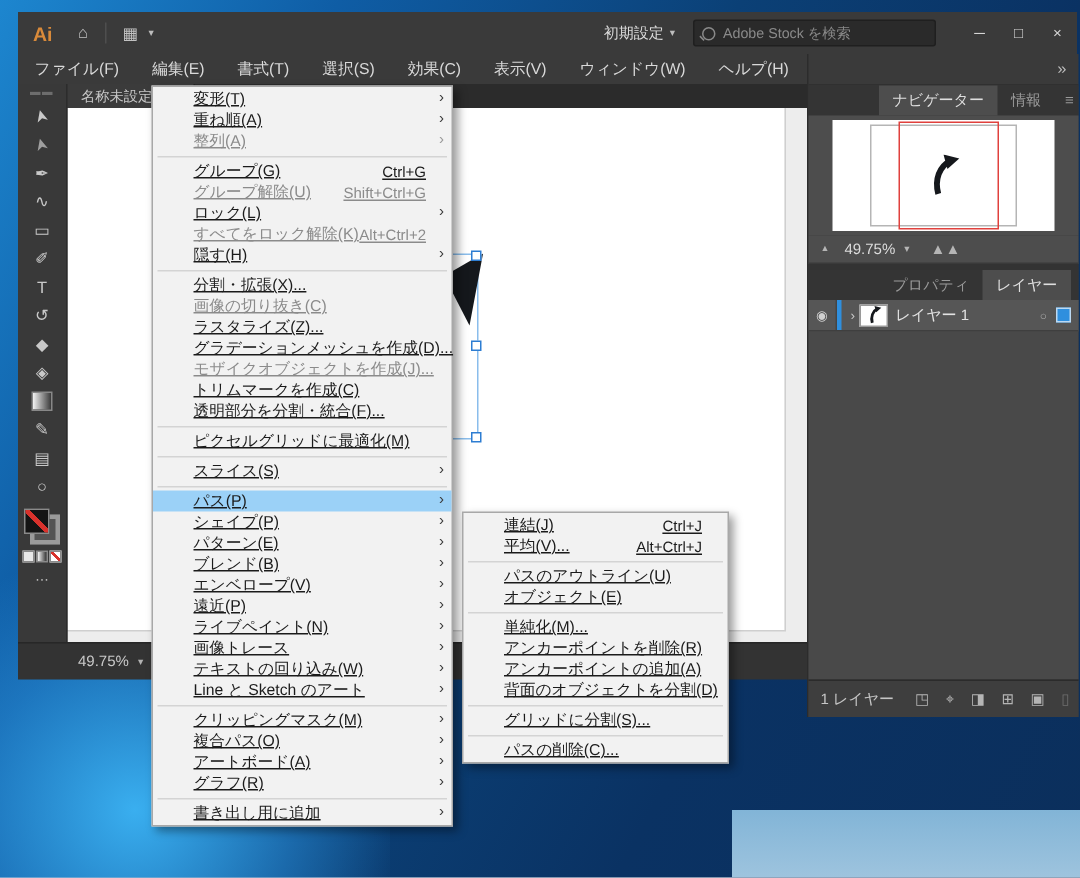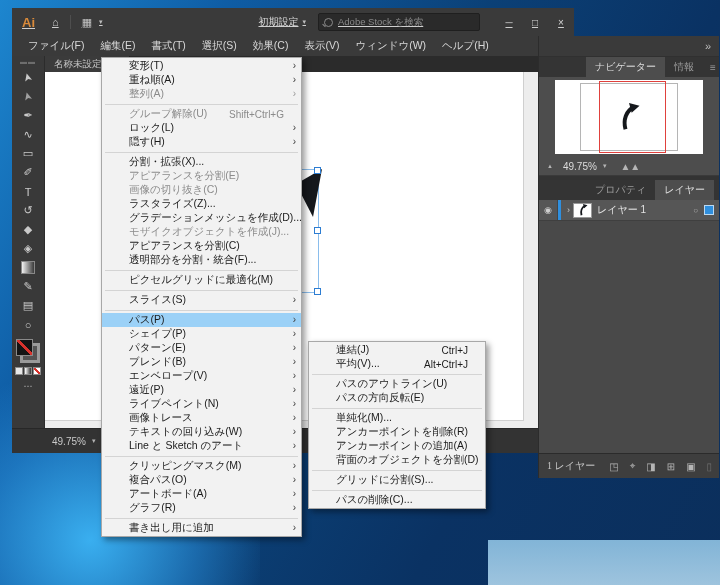--- a/index.html
+++ b/index.html
@@ -5,40 +5,40 @@
   html,body{margin:0;padding:0;}
   body{width:720px;height:585px;font-family:"Liberation Sans","DejaVu Sans",sans-serif;overflow:hidden;}
   #screen{position:relative;width:720px;height:585px;overflow:hidden;
     background:linear-gradient(118deg,#1d86cf 0%,#0f5da5 22%,#0b4076 48%,#0a3263 70%,#0b2f5c 100%);}
   #screen::before{content:"";position:absolute;left:-80px;bottom:-120px;width:340px;height:330px;
     background:radial-gradient(circle,rgba(60,180,245,.95) 0%,rgba(40,140,215,.55) 45%,rgba(30,110,190,0) 75%);}
   #screen::after{content:"";position:absolute;left:488px;top:540px;right:0;bottom:0;
     background:linear-gradient(180deg,#8fc3e4,#aed4ec);opacity:.9;}
 
   
-  .titlebar{position:absolute;left:12px;top:8px;width:562px;height:28px;background:#3a3a3a;
-    display:flex;align-items:center;color:#cfcfcf;z-index:5;text-decoration:underline;}
+  .titlebar{position:absolute;left:12px;top:8px;width:706px;height:28px;background:#3a3a3a;
+    display:flex;align-items:center;color:#cfcfcf;z-index:5;}
   .ai-logo{color:#d98a3a;font-weight:bold;font-size:13px;margin:0 10px 0 10px;}
   .tb-icon{color:#c2c2c2;font-size:11px;margin:0 7px;}
   .tb-sep{width:1px;height:14px;background:#4e4e4e;margin:0 4px;}
   .tb-right{margin-left:auto;display:flex;align-items:center;}
   .workspace{font-size:10px;color:#dcdcdc;margin-right:4px;margin-left:28px;}
   .chev{font-size:7px;color:#bdbdbd;margin-right:12px;}
   .searchbox{width:150px;height:16px;background:#2a2a2a;border:1px solid #1f1f1f;border-radius:2px;
     display:flex;align-items:center;padding:0 5px;margin-right:16px;}
   .mag{position:relative;width:7px;height:7px;border:1px solid #8a8a8a;border-radius:50%;margin-right:5px;flex:none;}
   .mag::after{content:"";position:absolute;left:-3px;top:6px;width:4px;height:1px;background:#8a8a8a;transform:rotate(45deg);}
   .search-ph{font-size:9.5px;color:#8a8a8a;white-space:nowrap;}
   .winbtns{display:flex;align-items:center;}
   .winbtn{width:26px;height:28px;display:flex;align-items:center;justify-content:center;
     font-size:10px;color:#d6d6d6;}
 
   .menubar{position:absolute;left:12px;top:36px;width:526px;height:20px;background:#3a3a3a;
     display:flex;align-items:stretch;z-index:5;}
-  .mb-item{display:flex;align-items:center;padding:0 0;font-size:10.5px;color:#d9d9d9;white-space:nowrap;margin-left:16px;}
+  .mb-item{display:flex;align-items:center;padding:0 11px;font-size:10.5px;color:#d9d9d9;white-space:nowrap;}
   .mb-item.active{background:#474747;outline:1px solid #6a6a6a;outline-offset:-1px;}
 
   
   .toolbar{position:absolute;left:12px;top:56px;width:32px;height:372px;background:#393939;
     border-right:1px solid #2c2c2c;display:flex;flex-direction:column;align-items:center;z-index:4;}
   .tb-grip{color:#6d6d6d;font-size:7px;letter-spacing:1px;margin:2px 0 3px;}
   .tool{width:22px;height:19px;display:flex;align-items:center;justify-content:center;
     color:#c9c9c9;font-size:11px;flex:none;}
   .tool .rot{display:inline-block;transform:rotate(-105deg);}
   .tool .hollow{color:#9f9f9f;}
@@ -100,33 +100,33 @@
   .layer-row{height:20px;background:#565656;display:flex;align-items:center;border-bottom:1px solid #3f3f3f;}
   .eye-cell{width:18px;display:flex;align-items:center;justify-content:center;color:#d0d0d0;
     font-size:9px;border-right:1px solid #454545;align-self:stretch;}
   .lr-bluebar{width:3px;align-self:stretch;background:#2f8fde;margin-right:3px;}
   .lr-exp{color:#c8c8c8;font-size:9px;margin:0 3px;}
   .lr-thumb{width:17px;height:13px;background:#fff;border:1px solid #9a9a9a;display:flex;
     align-items:center;justify-content:center;margin-right:5px;}
   .lr-label{font-size:10px;color:#e2e2e2;}
   .lr-target{margin-left:auto;color:#b0b0b0;font-size:8px;margin-right:6px;}
   .lr-sel{width:8px;height:8px;background:#2f8fde;margin-right:5px;border:1px solid #bcd9f2;}
-  .layers-foot{height:24px;background:#3e3e3e;border-top:1px solid #2b2b2b;display:flex;align-items:center;font-family:Liberation Serif, serif;}
+  .layers-foot{height:24px;background:#3e3e3e;border-top:1px solid #2b2b2b;display:flex;align-items:center;}
   .lf-count{font-size:10px;color:#c5c5c5;margin:0 10px 0 8px;white-space:nowrap;}
   .lf-icons{display:flex;align-items:center;gap:11px;margin-left:4px;}
   .lf-icons span{color:#b5b5b5;font-size:10px;}
   .lf-icons span.dim{color:#6f6f6f;}
 
   
   .menu{position:absolute;background:#f2f2f2;border:1px solid #a8a8a8;
     box-shadow:3px 3px 6px rgba(0,0,0,.4);padding:1px 0;}
   #object-menu{left:101px;top:57px;width:199px;z-index:50;}
   #path-submenu{left:308px;top:341px;width:176px;z-index:55;}
-  .menu-item{position:relative;display:flex;align-items:center;height:14px;
-    padding:0 4px 0 27px;font-size:10.5px;color:#1b1b1b;white-space:nowrap;}
+  .menu-item{position:relative;display:flex;align-items:flex-end;height:14px;
+    padding:0 4px 0 27px;font-size:10.5px;color:#1b1b1b;white-space:nowrap;text-decoration:underline;}
   .menu-item.highlighted{background:#9bd1f7;}
   .menu-item.disabled{color:#8b8b8b;}
   .mi-label{flex:none;}
   .mi-short{margin-left:auto;padding-right:13px;font-size:10px;}
   .mi-arrow{position:absolute;right:5px;top:50%;transform:translateY(-54%);font-size:10px;color:#3c3c3c;}
   .menu-item.disabled .mi-arrow{color:#9a9a9a;}
   .menu-sep{height:6px;position:relative;}
   .menu-sep::after{content:"";position:absolute;left:3px;right:3px;top:50%;border-top:1px solid #d4d4d4;}
 </style>
 </head>
@@ -326,53 +326,58 @@
       </div>
       <div class="menu-item">
         <span class="mi-label">重ね順(A)</span>
         <span class="mi-arrow">›</span>
       </div>
       <div class="menu-item disabled">
         <span class="mi-label">整列(A)</span>
         <span class="mi-arrow">›</span>
       </div>
       <div class="menu-sep"></div>
+      <div class="menu-item">
+        <span class="mi-label">グループ(G)</span>
+        <span class="mi-short">Ctrl+G</span>
+      </div>
       <div class="menu-item disabled">
         <span class="mi-label">グループ解除(U)</span>
         <span class="mi-short">Shift+Ctrl+G</span>
       </div>
       <div class="menu-item">
         <span class="mi-label">ロック(L)</span>
         <span class="mi-arrow">›</span>
       </div>
+      <div class="menu-item disabled">
+        <span class="mi-label">すべてをロック解除(K)</span>
+        <span class="mi-short">Alt+Ctrl+2</span>
+      </div>
       <div class="menu-item">
         <span class="mi-label">隠す(H)</span>
         <span class="mi-arrow">›</span>
       </div>
       <div class="menu-sep"></div>
       <div class="menu-item">
         <span class="mi-label">分割・拡張(X)...</span>
-      </div>
-      <div class="menu-item disabled">
-        <span class="mi-label">アピアランスを分割(E)</span>
       </div>
       <div class="menu-item disabled">
         <span class="mi-label">画像の切り抜き(C)</span>
       </div>
       <div class="menu-item">
         <span class="mi-label">ラスタライズ(Z)...</span>
       </div>
       <div class="menu-item">
         <span class="mi-label">グラデーションメッシュを作成(D)...</span>
       </div>
       <div class="menu-item disabled">
         <span class="mi-label">モザイクオブジェクトを作成(J)...</span>
       </div>
       <div class="menu-item">
-        <span class="mi-label">アピアランスを分割(C)</span>
+        <span class="mi-label">トリムマークを作成(C)</span>
       </div>
       <div class="menu-item">
         <span class="mi-label">透明部分を分割・統合(F)...</span>
       </div>
       <div class="menu-sep"></div>
       <div class="menu-item">
         <span class="mi-label">ピクセルグリッドに最適化(M)</span>
       </div>
       <div class="menu-sep"></div>
       <div class="menu-item">
@@ -450,21 +455,21 @@
       </div>
       <div class="menu-item">
         <span class="mi-label">平均(V)...</span>
         <span class="mi-short">Alt+Ctrl+J</span>
       </div>
       <div class="menu-sep"></div>
       <div class="menu-item">
         <span class="mi-label">パスのアウトライン(U)</span>
       </div>
       <div class="menu-item">
-        <span class="mi-label">パスの方向反転(E)</span>
+        <span class="mi-label">オブジェクト(E)</span>
       </div>
       <div class="menu-sep"></div>
       <div class="menu-item">
         <span class="mi-label">単純化(M)...</span>
       </div>
       <div class="menu-item">
         <span class="mi-label">アンカーポイントを削除(R)</span>
       </div>
       <div class="menu-item">
         <span class="mi-label">アンカーポイントの追加(A)</span>

